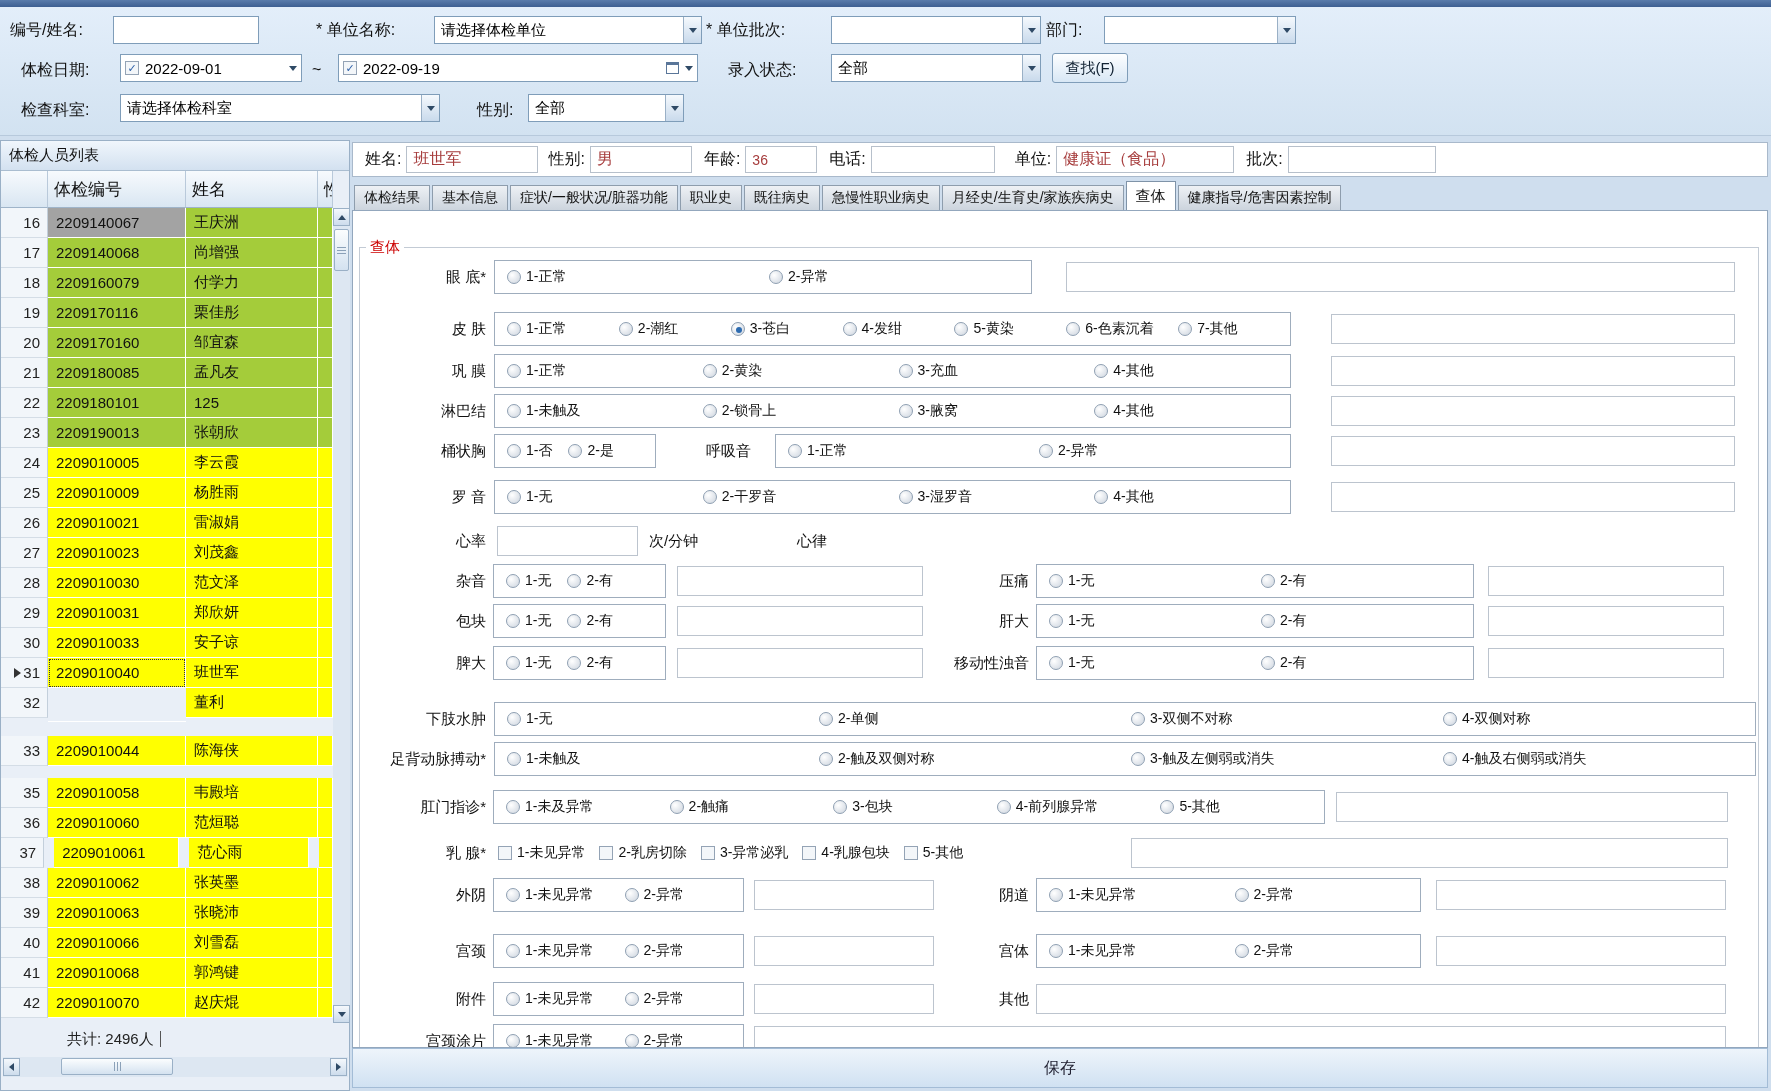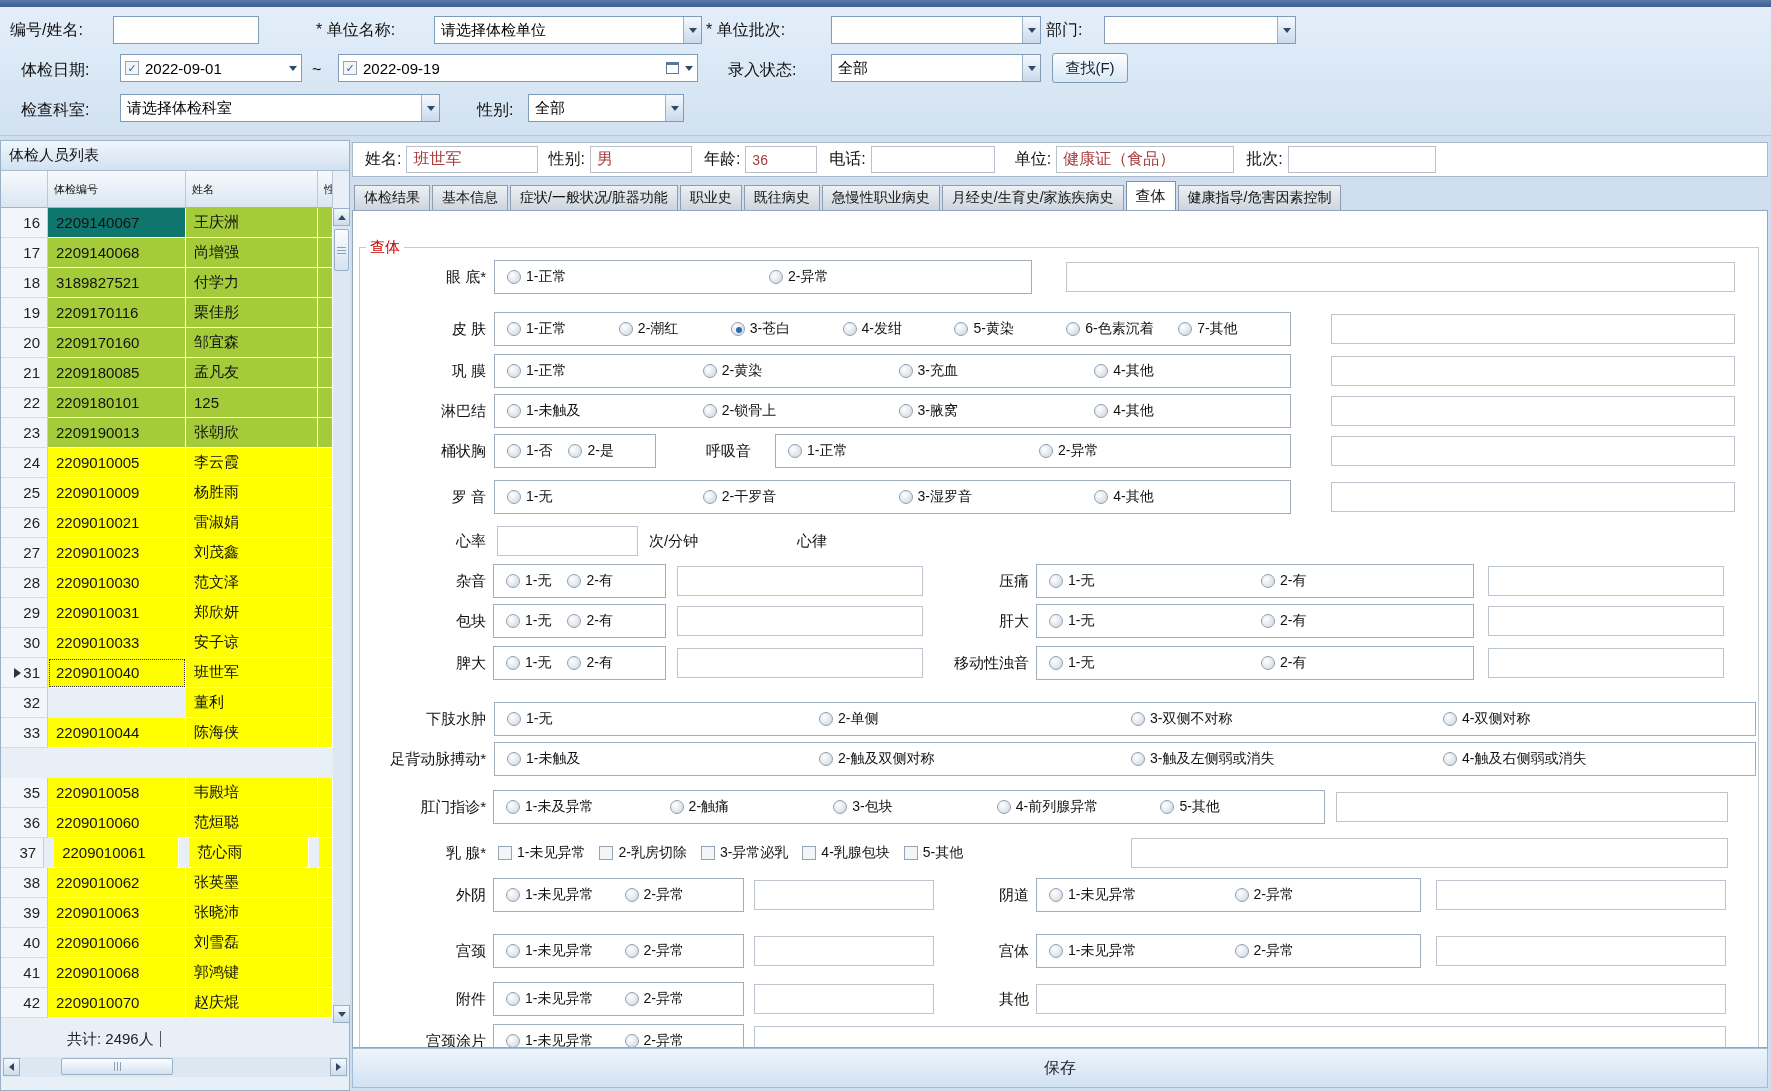--- a/index.html
+++ b/index.html
@@ -37,21 +37,21 @@
 
   
   .sidebar { position:absolute; left:0; top:140px; width:350px; height:951px;
     background:#e9eff7; border:1px solid #9ab0c6; }
   .sbtitle { position:absolute; left:0; top:0; width:348px; height:30px;
     background:linear-gradient(#f0f6fc,#d3e1f0); border-bottom:1px solid #aabdd0;
     display:flex; align-items:center; padding-left:8px; font-size:15px; color:#111; }
   .shead { position:absolute; left:0; top:30px; height:37px; display:flex; }
   .shc { background:linear-gradient(#f7fafd,#d9e6f2); border-right:1px solid #b9c9da;
     border-bottom:1px solid #9fb4c9; display:flex; align-items:center; padding-left:6px;
-    font-size:11px; color:#111; overflow:hidden; white-space:nowrap; }
+    font-size:17px; color:#111; overflow:hidden; white-space:nowrap; }
   .srows { position:absolute; left:0; top:67px; width:332px; height:810px; overflow:hidden; }
   .srow { position:absolute; left:0; width:332px; height:30px; display:flex; cursor:pointer; }
   .snum { width:47px; background:#f2f6fa; border-bottom:1px solid #d4dde6; border-right:1px solid #c3cfdb;
     display:flex; align-items:center; justify-content:flex-end; padding-right:7px;
     font-size:15px; color:#222; gap:2px; }
   .scell { border-bottom:1px solid #fff; border-right:1px solid #fff;
     display:flex; align-items:center; padding-left:8px; font-size:15px; color:#111;
     white-space:nowrap; overflow:hidden; }
   .c-id { width:138px; } .c-name { width:132px; } .c-sex { width:15px; padding-left:2px; }
   .selmark { width:0; height:0; border-top:5px solid transparent; border-bottom:5px solid transparent;
@@ -192,37 +192,37 @@
       <div class="shc" style="width: 47px;"></div>
       <div class="shc" style="width: 138px;">体检编号</div>
       <div class="shc" style="width: 132px;">姓名</div>
       <div class="shc" style="width: 15px;">性别</div>
     </div>
   <div class="srows" id="srows">
       <div class="srow" style="top: 0px;">
         <div class="snum">
           <span>16</span>
         </div>
-        <div class="scell c-id" style="background: #0f766e;">2209140067</div>
+        <div class="scell c-id" style="background: #a3a3a3;">2209140067</div>
         <div class="scell c-name" style="background: rgb(164, 204, 58);">王庆洲</div>
         <div class="scell c-sex" style="background: rgb(164, 204, 58);"></div>
       </div>
       <div class="srow" style="top: 30px;">
         <div class="snum">
           <span>17</span>
         </div>
         <div class="scell c-id" style="background: rgb(164, 204, 58);">2209140068</div>
         <div class="scell c-name" style="background: rgb(164, 204, 58);">尚增强</div>
         <div class="scell c-sex" style="background: rgb(164, 204, 58);"></div>
       </div>
       <div class="srow" style="top: 60px;">
         <div class="snum">
           <span>18</span>
         </div>
-        <div class="scell c-id" style="background: rgb(164, 204, 58);">3189827521</div>
+        <div class="scell c-id" style="background: rgb(164, 204, 58);">2209160079</div>
         <div class="scell c-name" style="background: rgb(164, 204, 58);">付学力</div>
         <div class="scell c-sex" style="background: rgb(164, 204, 58);"></div>
       </div>
       <div class="srow" style="top: 90px;">
         <div class="snum">
           <span>19</span>
         </div>
         <div class="scell c-id" style="background: rgb(164, 204, 58);">2209170116</div>
         <div class="scell c-name" style="background: rgb(164, 204, 58);">栗佳彤</div>
         <div class="scell c-sex" style="background: rgb(164, 204, 58);"></div>
@@ -325,21 +325,21 @@
         <div class="scell c-sex" style="background: rgb(255, 255, 0);"></div>
       </div>
       <div class="srow" style="top: 480px;">
         <div class="snum">
           <span>32</span>
         </div>
         <div class="scell c-id" style="background: #ef4444; margin-top: 33px;">2209010041</div>
         <div class="scell c-name" style="background: rgb(255, 255, 0);">董利</div>
         <div class="scell c-sex" style="background: rgb(255, 255, 0);"></div>
       </div>
-      <div class="srow" style="top: 510px; justify-content: space-between;">
+      <div class="srow" style="top: 528px; justify-content: space-between;">
         <div class="snum">
           <span>33</span>
         </div>
         <div class="scell c-id" style="background: rgb(255, 255, 0);">2209010044</div>
         <div class="scell c-name" style="background: rgb(255, 255, 0);">陈海侠</div>
         <div class="scell c-sex" style="background: rgb(255, 255, 0);"></div>
       </div>
       <div class="srow" style="top: 570px;">
         <div class="snum">
           <span>35</span>

